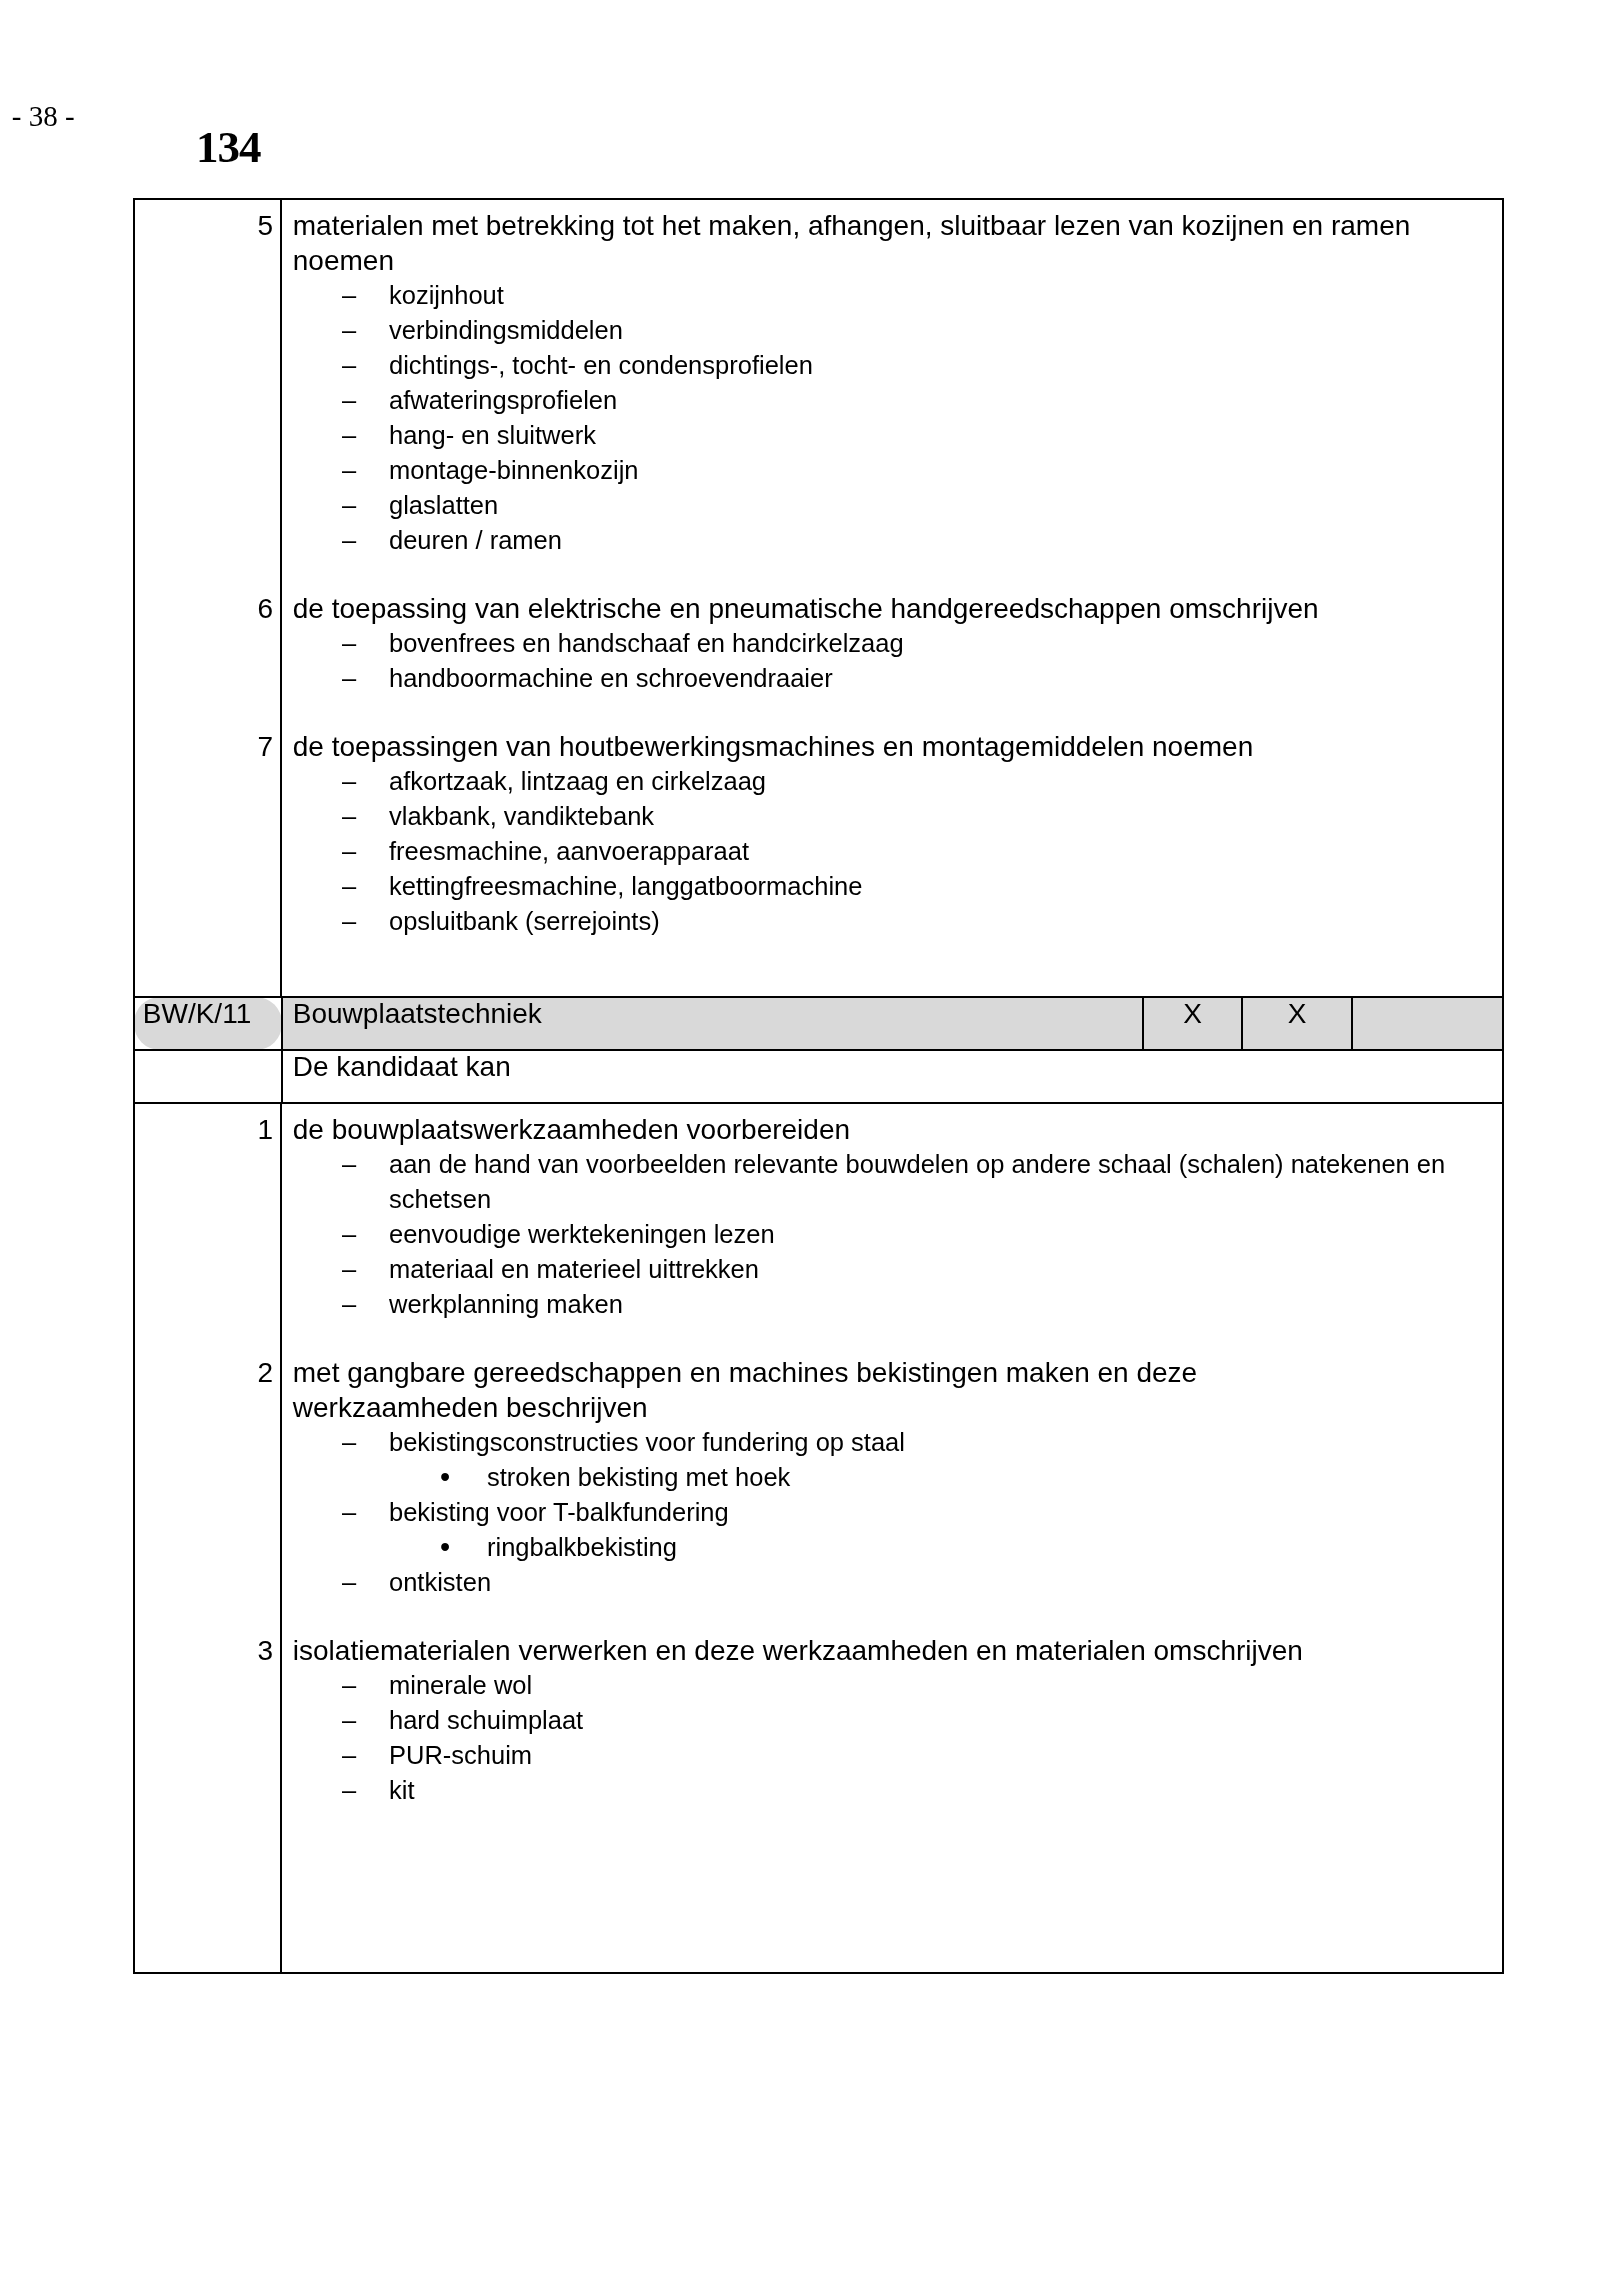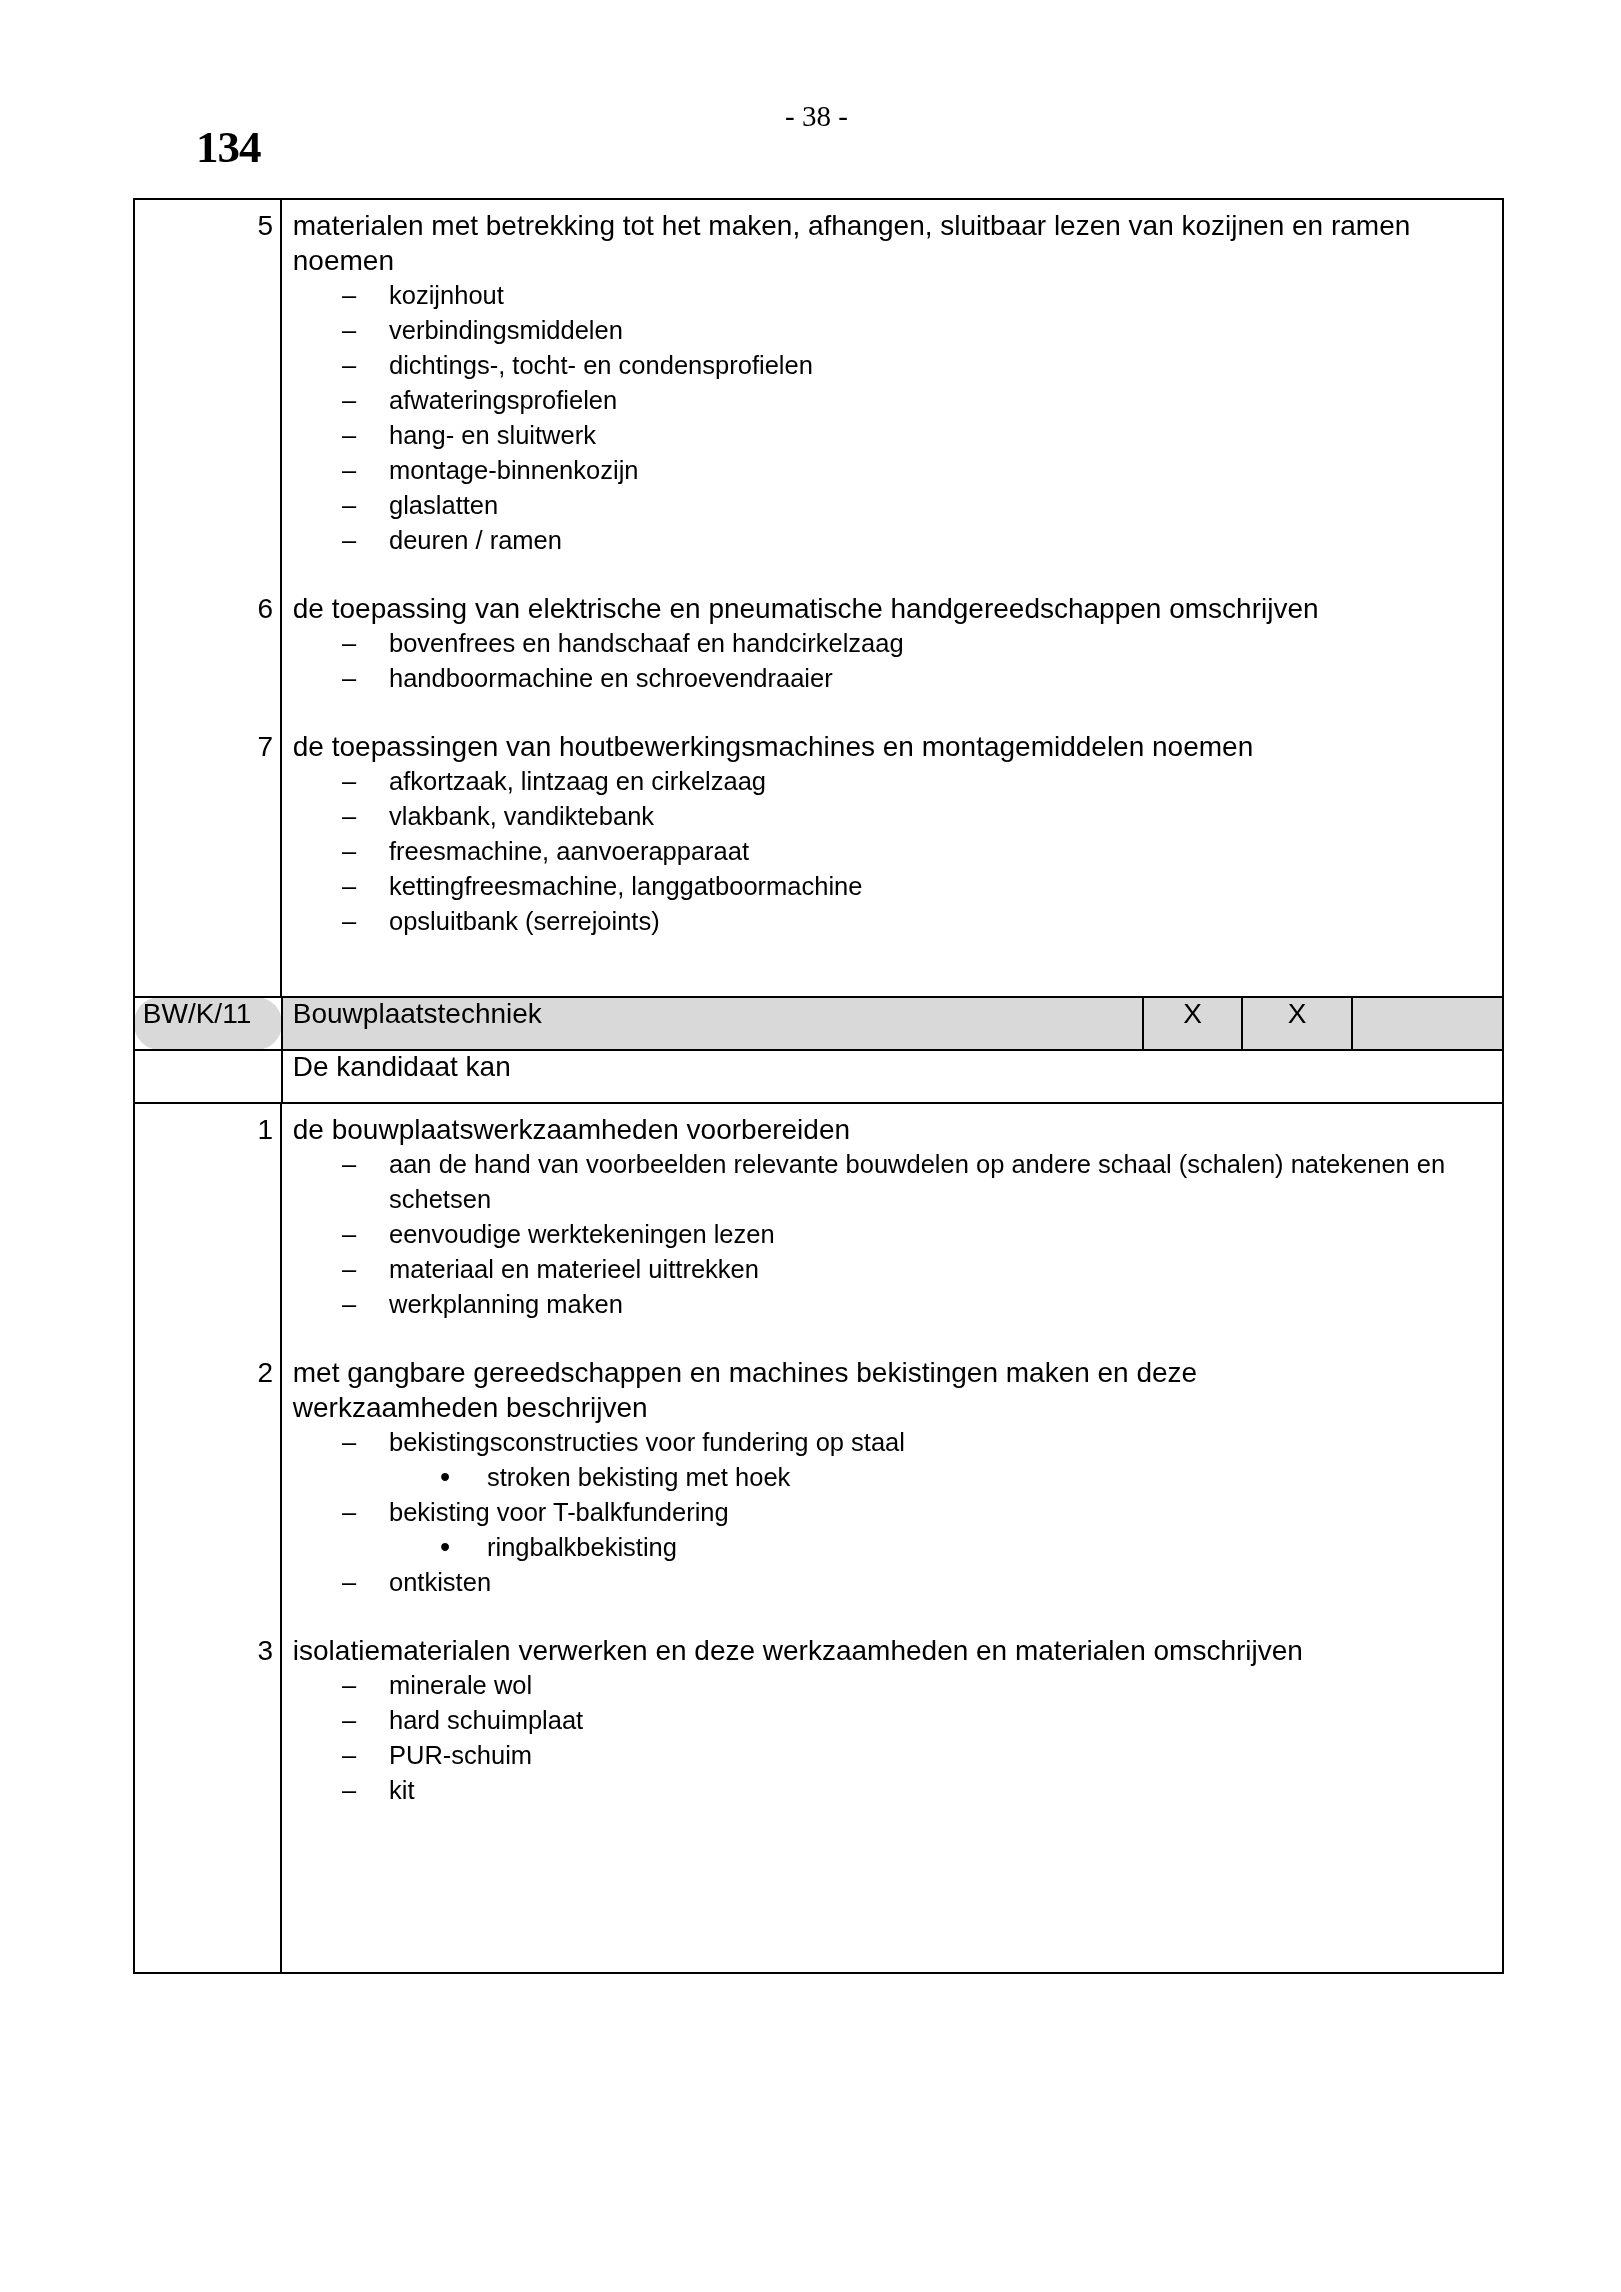--- a/index.html
+++ b/index.html
@@ -1,20 +1,20 @@
 <!DOCTYPE html>
 <html><head>
   <meta charset="utf-8">
   <style>
     html, body { margin: 0; padding: 0; background: #ffffff; }
     body { width: 1621px; height: 2293px; position: relative; overflow: hidden;
            font-family: "Liberation Sans", sans-serif; color: #000; }
     .page-num { position: absolute; left: 196px; top: 98px; font-family: "Liberation Serif", serif;
                 font-weight: bold; font-size: 45px; letter-spacing: -1px; margin-top: 23px; }
-    .page-center { position: absolute; left: 0; width: 1621px; top: 100px; text-align: center;
+    .page-center { position: absolute; left: 0; width: 1621px; top: 100px; text-align: left;
                    font-family: "Liberation Serif", serif; font-size: 29px; padding-left: 11.8px; box-sizing: border-box; }
     table.main { position: absolute; left: 133px; top: 198px; width: 1368px; border-collapse: collapse;
                  table-layout: fixed; }
     table.main td { border: 2.9px solid #000; vertical-align: top; padding: 0; }
     col.c1 { width: 148px; } col.c2 { width: 861px; } col.c3 { width: 99px; }
     col.c4 { width: 110px; } col.c5 { width: 151px; }
     .hdr td { height: 86px; vertical-align: middle; font-weight: bold; font-size: 28px; }
     .hdr .title { padding-left: 7.8px; }
     .hdr .small { text-align: center; line-height: 35px; }
     .kop td { height: 51px; background: #d9d9d9; vertical-align: middle; font-size: 28px; }

